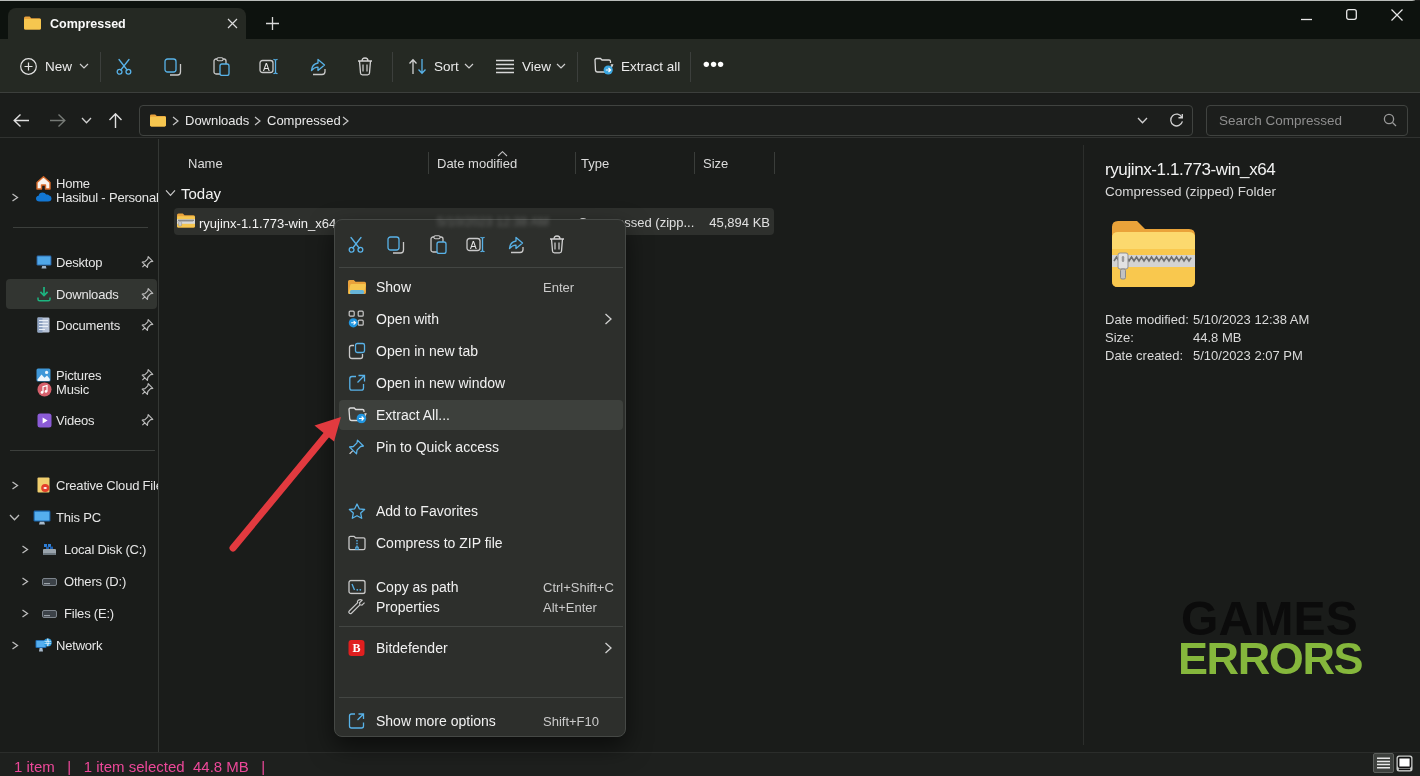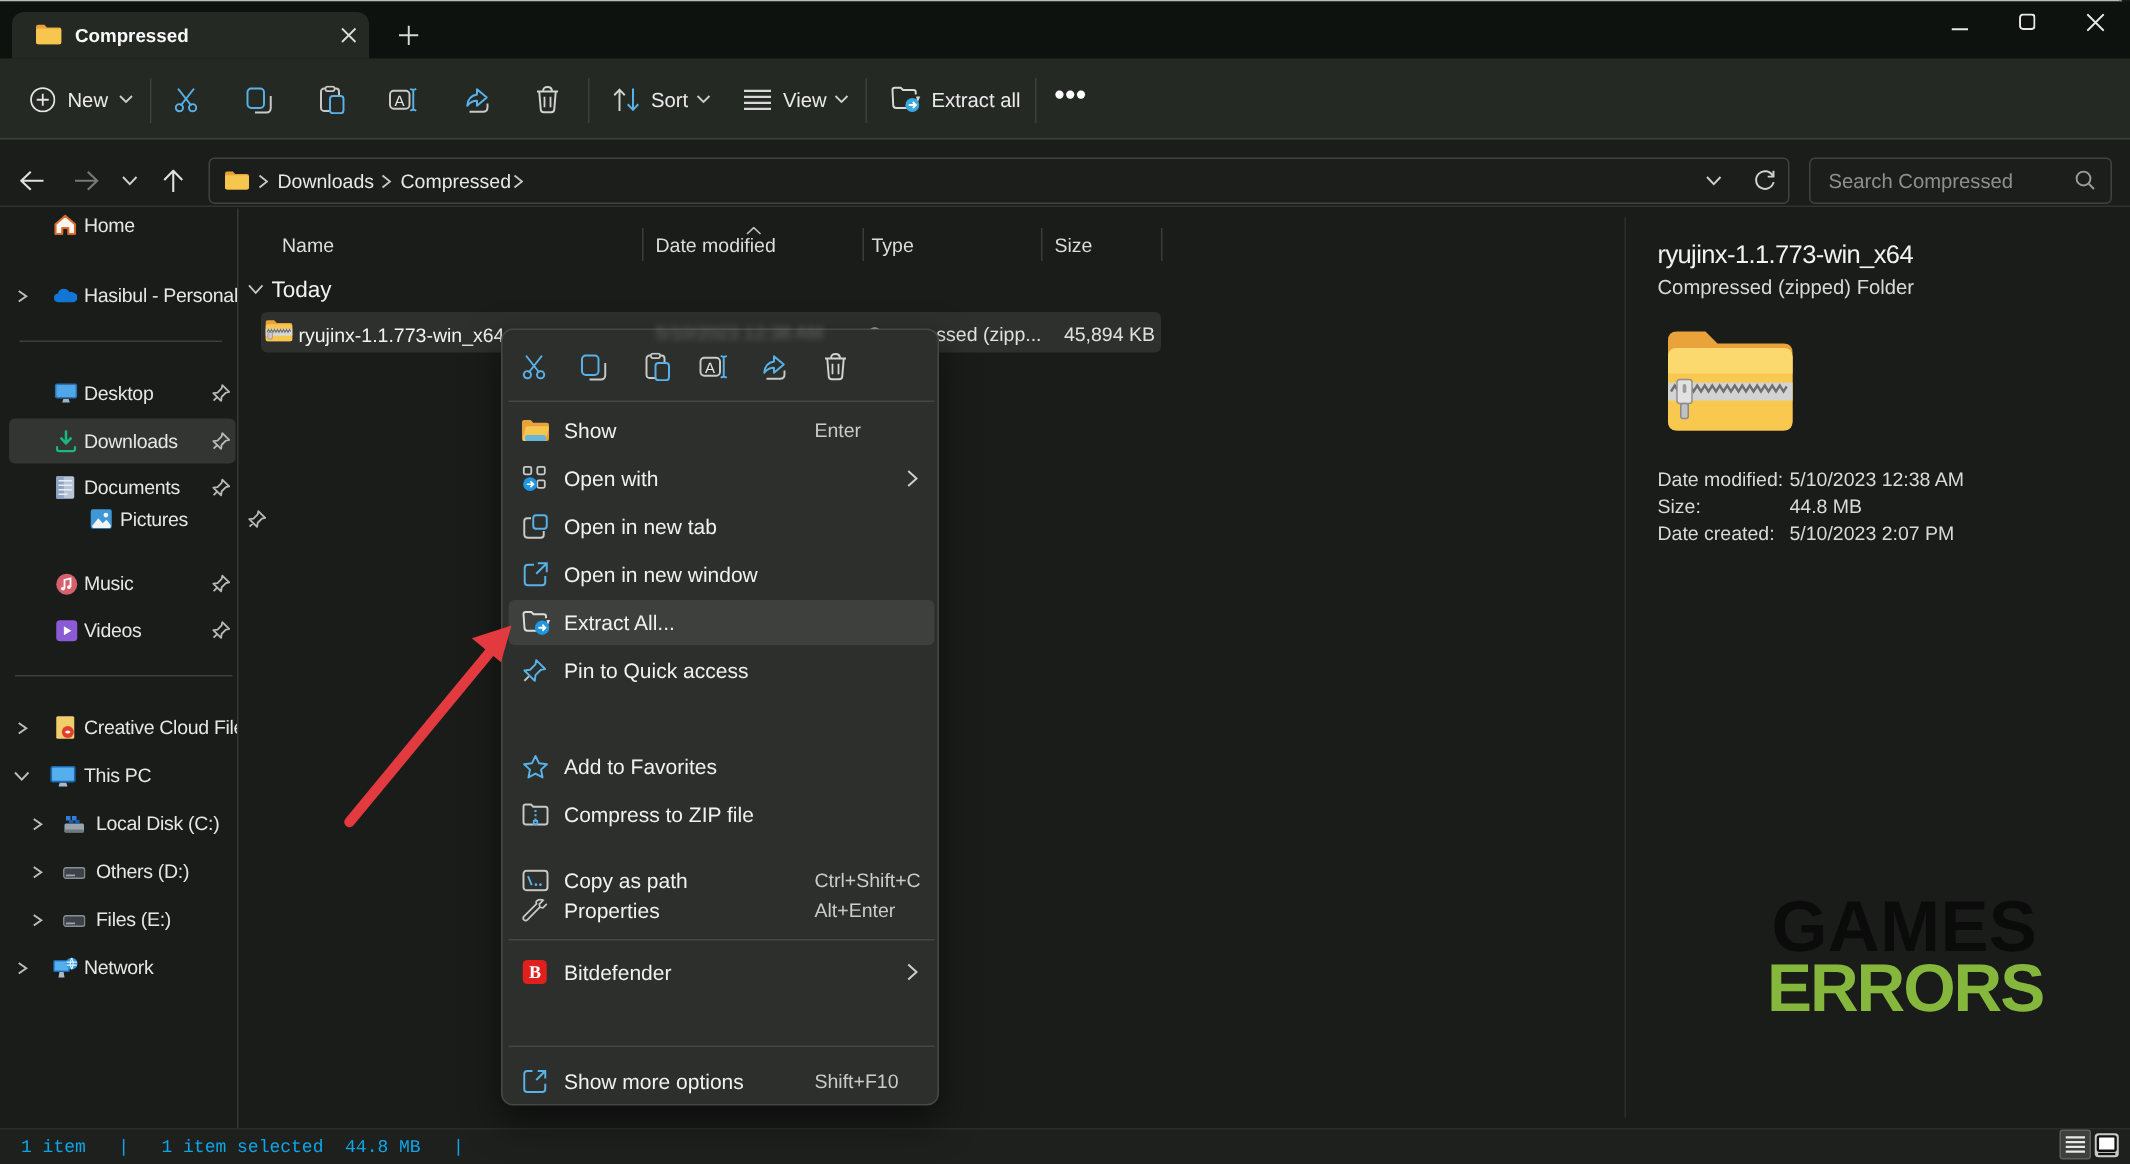--- a/index.html
+++ b/index.html
@@ -11,21 +11,21 @@
   
   #topline { left:0; top:0; width:1413px; height:1px; background:#b9bcb9; }
   #titlebar { left:0; top:1px; width:1420px; height:38px; background:#0d120e; }
   #tab { left:8px; top:8px; width:238px; height:31px; background:#252923; border-radius:8px 8px 0 0; }
   #toolbar { left:0; top:39px; width:1420px; height:54px; background:#252923; border-bottom:1px solid #3c3f3c; }
   #addrrow { left:0; top:94px; width:1420px; height:44px; background:#1b1d1b; border-bottom:1px solid #303230; }
   .box { border:1px solid #404340; border-radius:4px; background:#1c1e1c; }
   .vsep { width:1px; height:30px; background:#3c3f3c; top:52px; }
 
   
-  .t12 { font-size:12px; color:#0ea5e9;font-family:Liberation Mono, monospace; }
+  .t12 { font-size:15px; color:#ec4899; }
   .t13 { font-size:13px; color:#e8e8e8; }
   .t14 { font-size:13.5px; color:#ebebeb; }
 
   
   .srow { left:0; width:158px; height:30px; overflow:hidden; }
   .srow .lbl { font-size:13px; letter-spacing:-0.2px; color:#e6e6e6; position:absolute; top:50%; transform:translateY(-50%); white-space:nowrap; }
   #sidesel { left:6px; width:151px; height:30px; background:#323531; border-radius:4px; }
   .pin { position:absolute; left:141px; top:50%; transform:translateY(-50%); }
 
   
@@ -199,21 +199,21 @@
 <div class="abs" style="left:1219px;top:113px;font-size:13.5px;color:#8e8e8e;">Search Compressed</div>
 <svg class="abs" style="left:1383px;top:113px;" width="14" height="14" viewBox="0 0 14 14">
     <circle cx="6" cy="6" r="4.6" fill="none" stroke="#9a9a9a" stroke-width="1.3"></circle>
     <path d="M9.5 9.5 L13 13" stroke="#9a9a9a" stroke-width="1.3"></path>
   </svg>
 
 <div class="abs" id="sidebar-root" style="left:0;top:139px;width:158px;height:613px;"></div>
 <div class="abs" style="left:158px;top:139px;width:1px;height:613px;background:#343734;"></div>
 <div class="abs" id="sidesel" style="top:279px;"></div>
 
-<div class="abs srow" style="top:135px;padding-left:24px;">
+<div class="abs srow" style="top:168px;padding-left:24px;">
   <svg class="abs" style="left:36px;top:8px;" width="15" height="14" viewBox="0 0 15 14">
     <path d="M1 6.5 L7.5 .8 L14 6.5 V13 H9.5 V9 H5.5 V13 H1 Z" fill="#f8f4ef" stroke="#d86a2a" stroke-width="1.4" stroke-linejoin="round"></path>
   </svg>
   <div class="lbl" style="left:56px;">Home</div>
 </div>
 
 <div class="abs srow" style="top:182px;">
   <svg class="abs" style="left:11px;top:11px;" width="8" height="9" viewBox="0 0 8 9">
       <path d="M1.5 1 L6.5 4.5 L1.5 8" fill="none" stroke="#bdbdbd" stroke-width="1.3"></path>
     </svg>
@@ -252,21 +252,21 @@
     <rect x="0.5" y="0.5" width="12" height="15" rx="1.2" fill="#b8c4d8"></rect>
     <rect x="0.5" y="0.5" width="5" height="15" fill="#8fa3c2"></rect>
     <path d="M2 3.5 H11 M2 6.5 H11 M2 9.5 H11 M2 12.5 H8" stroke="#e8eef6" stroke-width="1"></path>
   </svg>
   <div class="lbl" style="left:56px;">Documents</div>
   <svg class="pin" width="13" height="13" viewBox="0 0 13 13">
       <path d="M7.2 1.2 L11.8 5.8 L9.6 6.2 L6.8 9 L6.4 11.8 L1.2 6.6 L4 6.2 L6.8 3.4 Z M3.6 9.4 L1.4 11.6" fill="none" stroke="#b9b9b9" stroke-width="1.2" stroke-linejoin="round"></path>
     </svg>
 </div>
 
-<div class="abs srow" style="top:331px;margin-left:24px;">
+<div class="abs srow" style="top:360px;">
   <svg class="abs" style="left:36px;top:8px;" width="15" height="14" viewBox="0 0 15 14">
     <rect x="0.5" y="0.5" width="14" height="13" rx="1.5" fill="#3f97d8"></rect>
     <path d="M1.5 11.5 L5.5 6.5 L8.5 9.8 L11 7.5 L13.8 11 V12 Q13.8 13 12.8 13 H2.5 Q1.5 13 1.5 12 Z" fill="#eef5fb"></path>
     <circle cx="10.6" cy="4.4" r="1.6" fill="#eef5fb"></circle>
   </svg>
   <div class="lbl" style="left:56px;">Pictures</div>
   <svg class="pin" width="13" height="13" viewBox="0 0 13 13">
       <path d="M7.2 1.2 L11.8 5.8 L9.6 6.2 L6.8 9 L6.4 11.8 L1.2 6.6 L4 6.2 L6.8 3.4 Z M3.6 9.4 L1.4 11.6" fill="none" stroke="#b9b9b9" stroke-width="1.2" stroke-linejoin="round"></path>
     </svg>
 </div>

